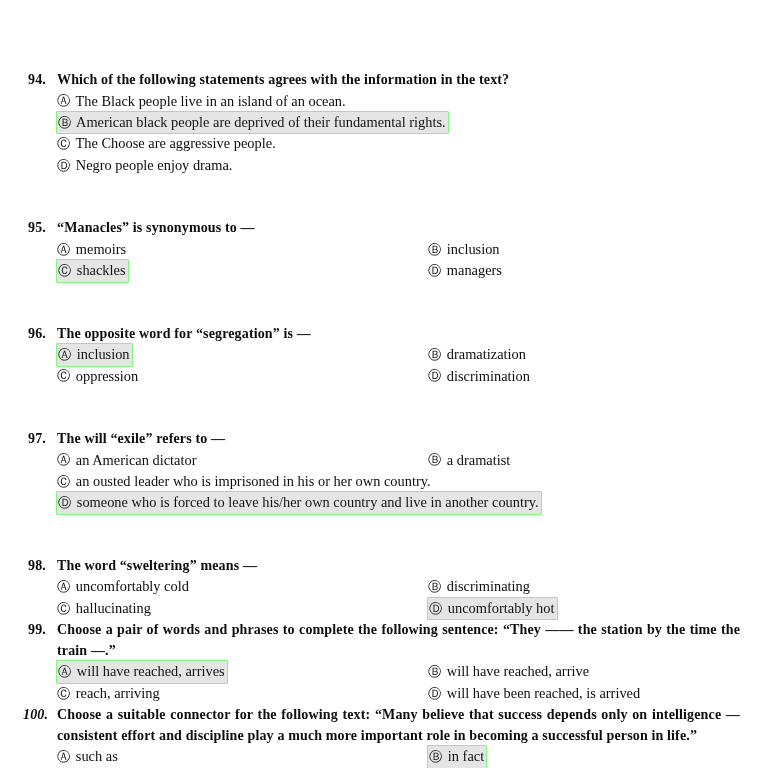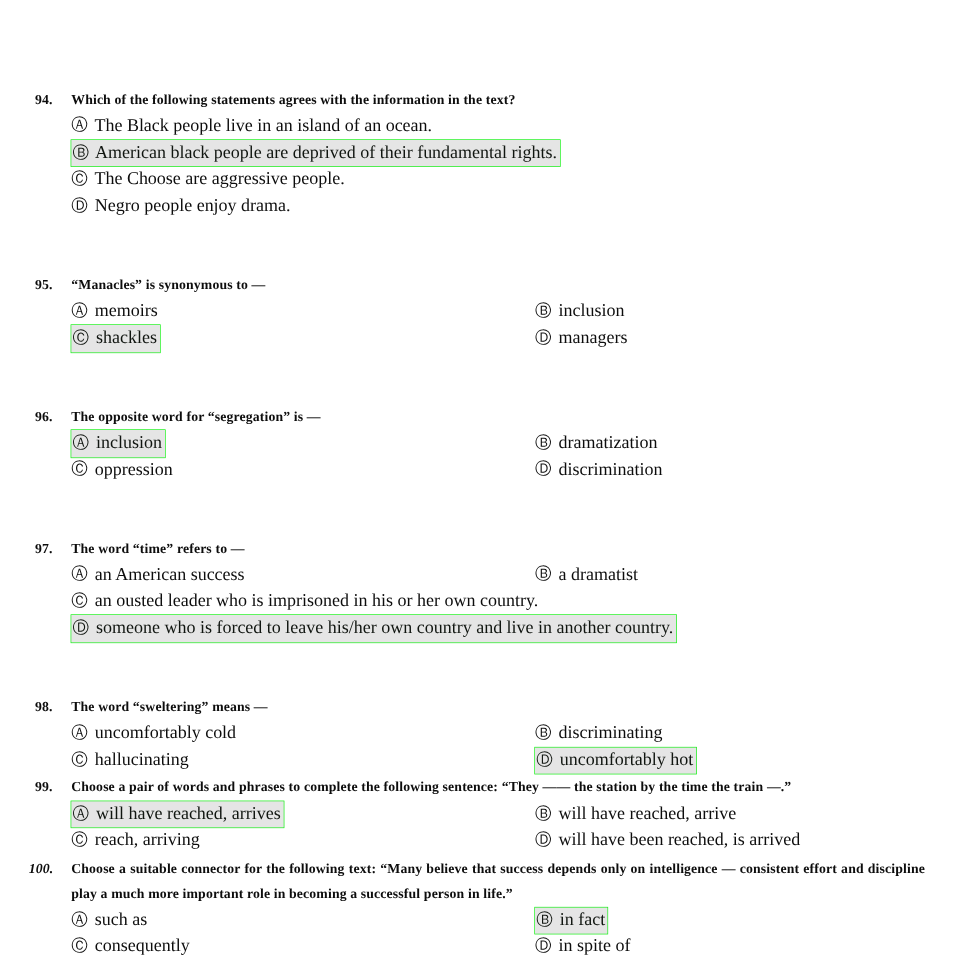--- a/index.html
+++ b/index.html
@@ -32,21 +32,21 @@
   }
 
   
   .question {
     margin: 0 0 1px 0;
   }
   .q-head {
     display: flex;
     align-items: baseline;
     font-weight: bold;
-    font-size: 11px;
+    font-size: 14px;
     line-height: 20.6px;
     letter-spacing: 0.01em;
     justify-content: center;
   }
   .q-num {
     flex: 0 0 auto;
     width: 29px;
     text-align: left;
     font-weight: bold;
     white-space: nowrap;
@@ -171,25 +171,25 @@
           </div>
           <div class="opt-row">
             <div class="opt col1"><span class="opt-inner"><span class="mark">Ⓒ</span> <span class="otext">oppression</span></span></div>
             <div class="opt col2"><span class="opt-inner"><span class="mark">Ⓓ</span> <span class="otext">discrimination</span></span></div>
           </div>
         </div>
       </div>
       <div class="question">
         <div class="q-head">
           <span class="q-num">97.</span>
-          <span class="q-text single">The word “time” refers to —</span>
-        </div>
-        <div class="opts">
-          <div class="opt-row">
-            <div class="opt col1"><span class="opt-inner"><span class="mark">Ⓐ</span> <span class="otext">an American success</span></span></div>
+          <span class="q-text single">The will “exile” refers to —</span>
+        </div>
+        <div class="opts">
+          <div class="opt-row">
+            <div class="opt col1"><span class="opt-inner"><span class="mark">Ⓐ</span> <span class="otext">an American dictator</span></span></div>
             <div class="opt col2"><span class="opt-inner"><span class="mark">Ⓑ</span> <span class="otext">a dramatist</span></span></div>
           </div>
           <div class="opt-row">
             <div class="opt full"><span class="opt-inner"><span class="mark">Ⓒ</span> <span class="otext">an ousted leader who is imprisoned in his or her own country.</span></span></div>
           </div>
           <div class="opt-row">
             <div class="opt full hl"><span class="opt-inner"><span class="mark">Ⓓ</span> <span class="otext">someone who is forced to leave his/her own country and live in another country.</span></span></div>
           </div>
         </div>
       </div>

